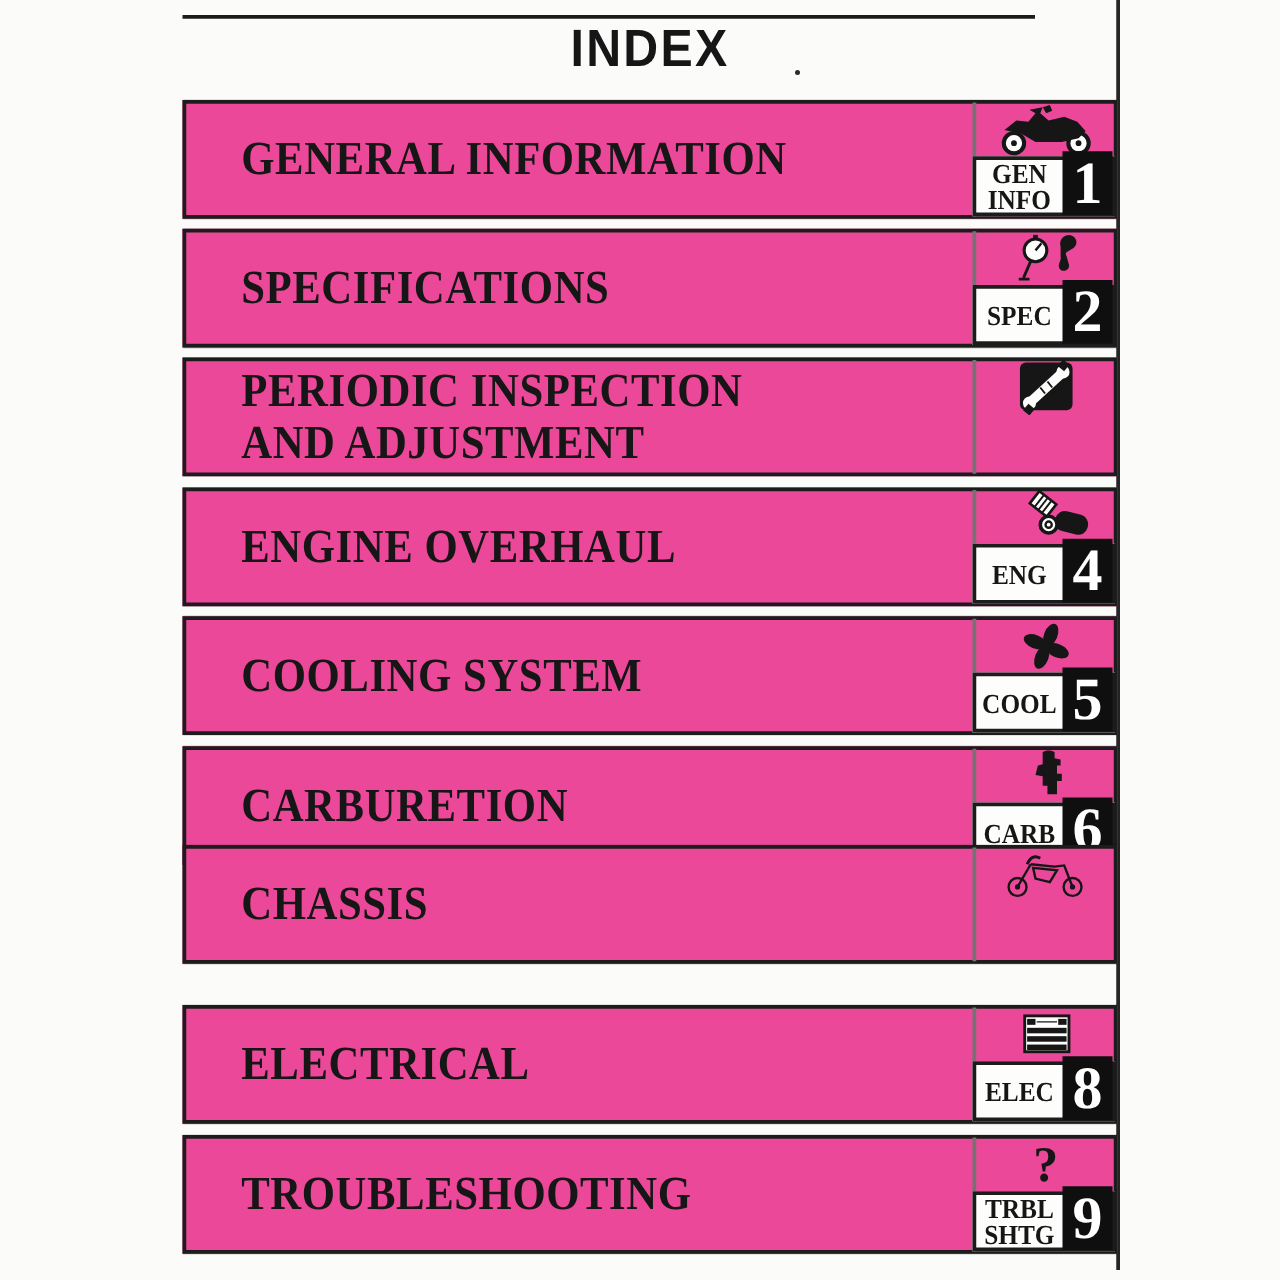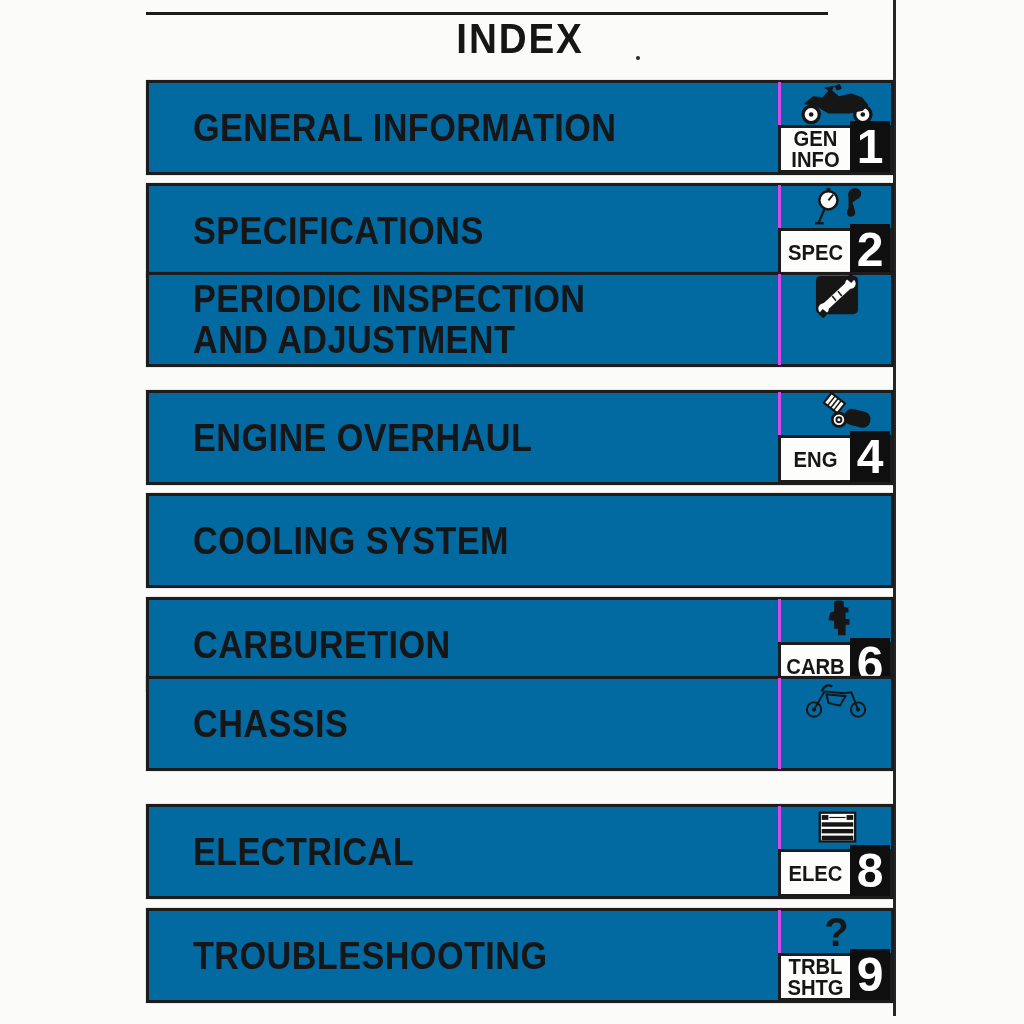--- a/index.html
+++ b/index.html
@@ -9,31 +9,32 @@
   }
   .top-rule{position:absolute;left:146px;top:12px;width:682px;height:3px;background:#1c1c1c;}
   .side-rule{position:absolute;left:893px;top:0;width:3px;height:1016px;background:#262626;}
   .index-title{
     position:absolute;left:146px;top:16px;width:748px;text-align:center;
     font-size:42px;font-weight:bold;letter-spacing:2px;line-height:46px;
     transform:scaleX(.92);transform-origin:center;
   }
   .row{
     position:absolute;left:146px;width:748px;height:95px;box-sizing:border-box;
-    border:3px solid #1c1c1c;background:#0369a1;
+    border:3px solid #1c1c1c;background:#ec4899;
     box-shadow:0 0 1px rgba(0,0,0,.45);
+    font-family:Liberation Serif, serif;
   }
   .title{
     position:absolute;left:44px;top:50%;
     transform:translateY(-50%) scaleX(.9);transform-origin:left center;
     font-size:38px;font-weight:bold;line-height:41px;letter-spacing:.5px;white-space:nowrap;
   }
   .tab{
     position:absolute;top:-1px;bottom:-1px;right:-1px;width:114px;
-    border-left:3px solid #d946ef;box-sizing:border-box;
+    border-left:3px solid #737373;box-sizing:border-box;
   }
   .tab-icon{
     position:absolute;top:0;left:0;right:0;bottom:47px;
     display:flex;align-items:center;justify-content:center;
   }
   .tab-label{
     position:absolute;left:-3px;right:0;bottom:0;height:48px;box-sizing:border-box;
     border:3px solid #1c1c1c;background:#fdfdfc;
   }
   .abbr{
@@ -110,21 +111,21 @@
       <div class="tab-label">
         <div class="abbr">
           <span>SPEC</span>
           <span></span>
         </div>
         <div class="num">2</div>
       </div>
     </div>
   </section>
 
-  <section class="row" style="top:272px">
+  <section class="row" style="top:286px">
     <div class="title">
       <div>PERIODIC INSPECTION</div>
       <div>AND ADJUSTMENT</div>
     </div>
     <div class="tab">
       <div class="tab-icon">
         <svg width="88" height="44" viewBox="0 0 90 46">
           <rect x="23" y="2" width="44" height="40" rx="5" fill="#161616"></rect>
           <line x1="32" y1="35" x2="58" y2="11" stroke="#fdfdfc" stroke-width="8"></line>
           <circle cx="59" cy="10" r="5.5" fill="#fdfdfc"></circle>
@@ -167,20 +168,39 @@
         <div class="num">4</div>
       </div>
     </div>
   </section>
 
   <section class="row" style="top:493px">
     <div class="title">
       <div>COOLING SYSTEM</div>
       <div></div>
     </div>
+    <div class="tab">
+      <div class="tab-icon">
+        <svg width="88" height="44" viewBox="0 0 90 46">
+          <g transform="translate(45,23)" fill="#161616">
+            <ellipse cx="0" cy="-10" rx="5.6" ry="10" transform="rotate(22)"></ellipse>
+            <ellipse cx="0" cy="-10" rx="5.6" ry="10" transform="rotate(112)"></ellipse>
+            <ellipse cx="0" cy="-10" rx="5.6" ry="10" transform="rotate(202)"></ellipse>
+            <ellipse cx="0" cy="-10" rx="5.6" ry="10" transform="rotate(292)"></ellipse>
+          </g>
+        </svg>
+      </div>
+      <div class="tab-label">
+        <div class="abbr">
+          <span>COOL</span>
+          <span></span>
+        </div>
+        <div class="num">5</div>
+      </div>
+    </div>
   </section>
 
   <section class="row" style="top:597px">
     <div class="title">
       <div>CARBURETION</div>
       <div></div>
     </div>
     <div class="tab">
       <div class="tab-icon">
         <svg width="88" height="44" viewBox="0 0 90 46">

